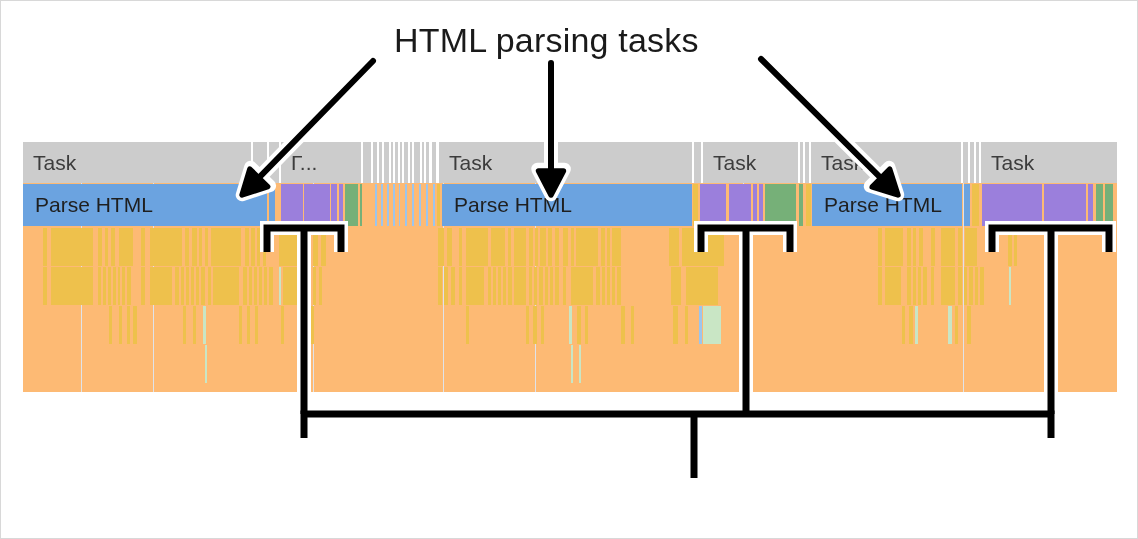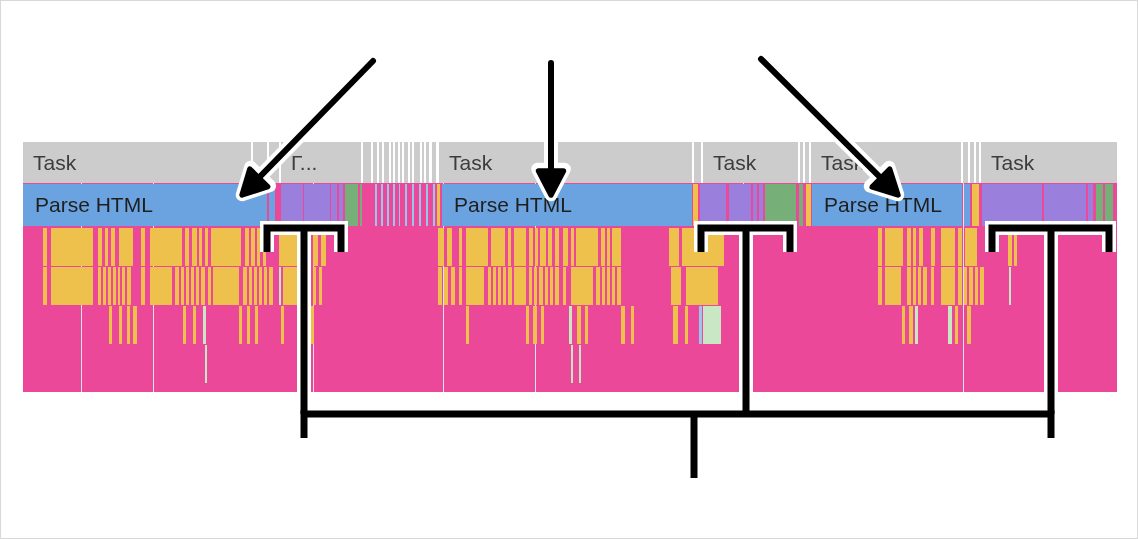--- a/index.html
+++ b/index.html
@@ -22,21 +22,21 @@
     font-weight:400;
     white-space:nowrap;
     letter-spacing:0.2px;
   }
   #title-top{ left:393px; top:20px; font-size:34px; }
   #title-bottom{ left:549px; top:483px; font-size:34px; }
 
   
   #panel{
     position:absolute;left:22px;top:141px;width:1094px;height:250px;
-    background:#ec4899;
+    background:#fdba74;
     overflow:hidden;
   }
   #taskrow{
     position:absolute;left:0;top:0;width:1094px;height:41px;
     background:#ffffff;
   }
   .taskseg{
     position:absolute;top:0;height:41px;
     background:#cccccc;
     box-sizing:border-box;
@@ -66,20 +66,21 @@
   .vline{ position:absolute;top:0;width:1px;height:250px;background:#dfe3ea; }
 
   
   #overlay{ position:absolute;left:0;top:0;width:1138px;height:539px;pointer-events:none; }
 </style>
 </head>
 <body>
 
 <div id="frame">
 
+  <div class="annot" id="title-top">HTML parsing tasks</div>
 
 
   <div id="panel">
     <div id="gridlines-layer">
         <div class="vline" style="left: 58px;"></div>
         <div class="vline" style="left: 130px;"></div>
         <div class="vline" style="left: 290px;"></div>
         <div class="vline" style="left: 420px;"></div>
         <div class="vline" style="left: 512px;"></div>
         <div class="vline" style="left: 720px;"></div>

